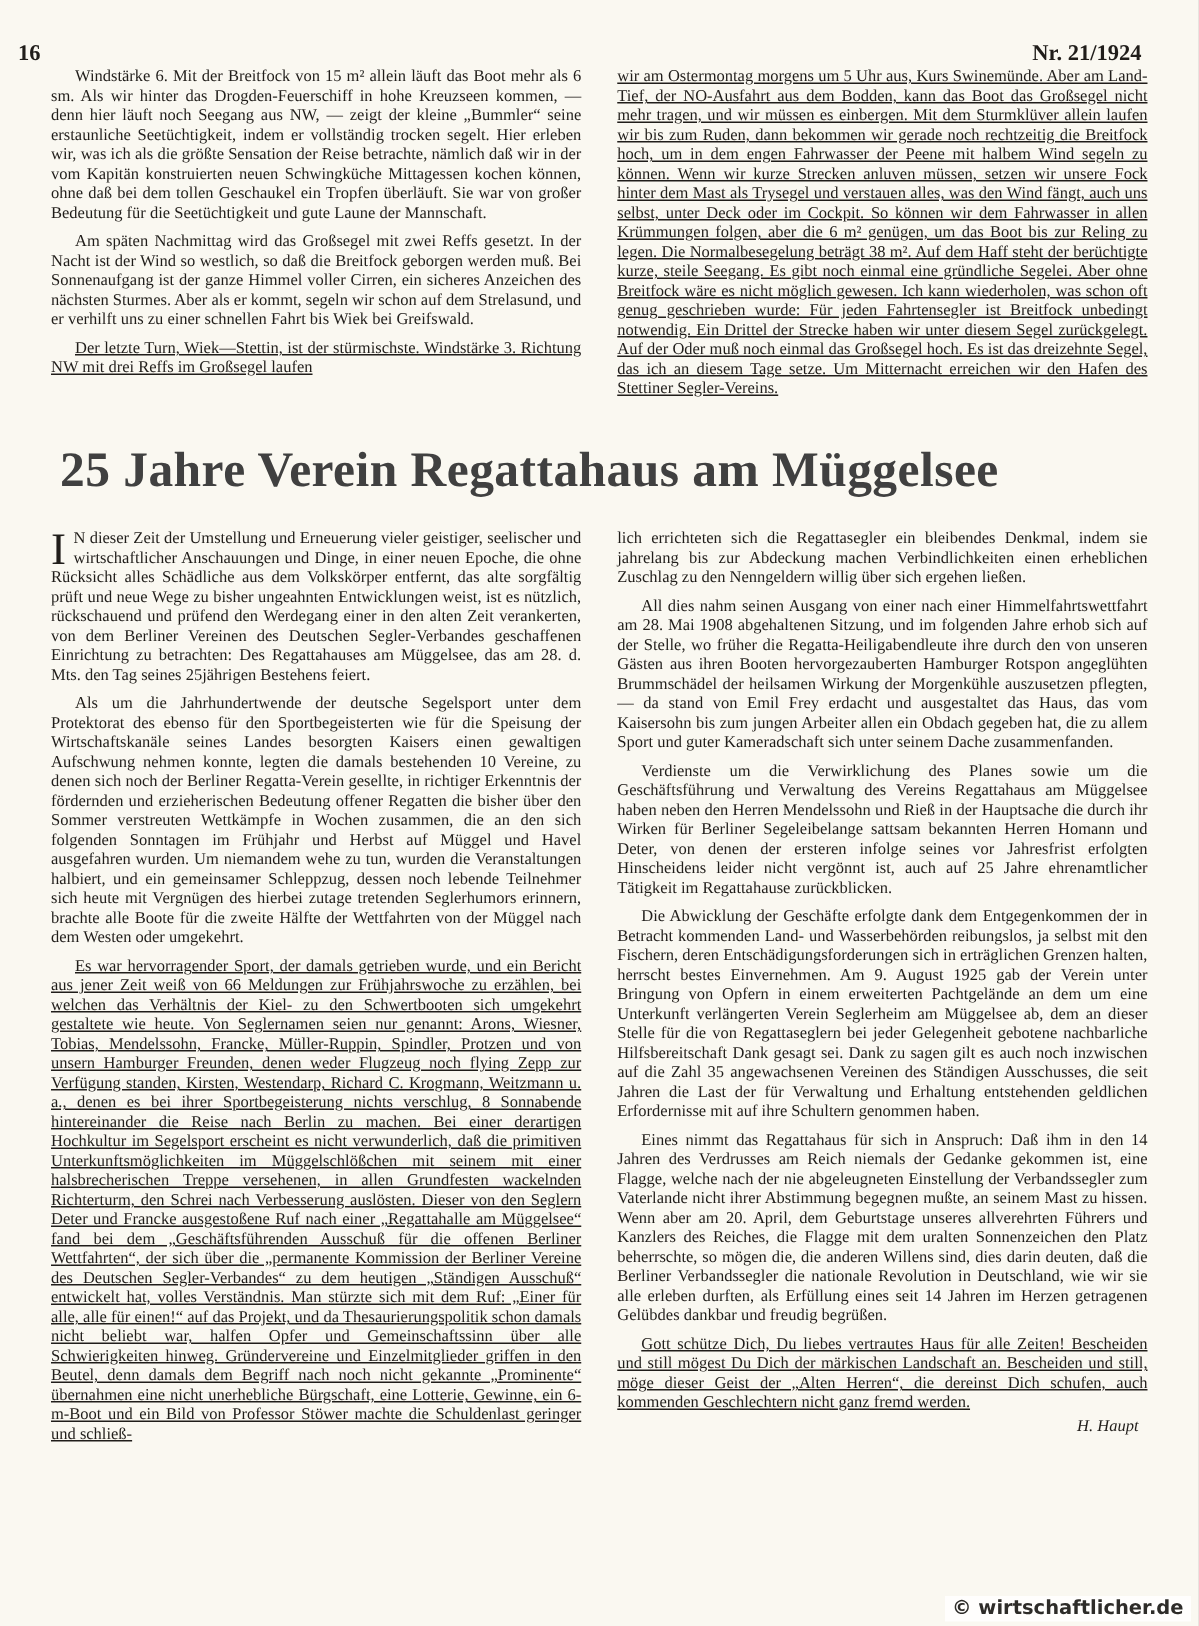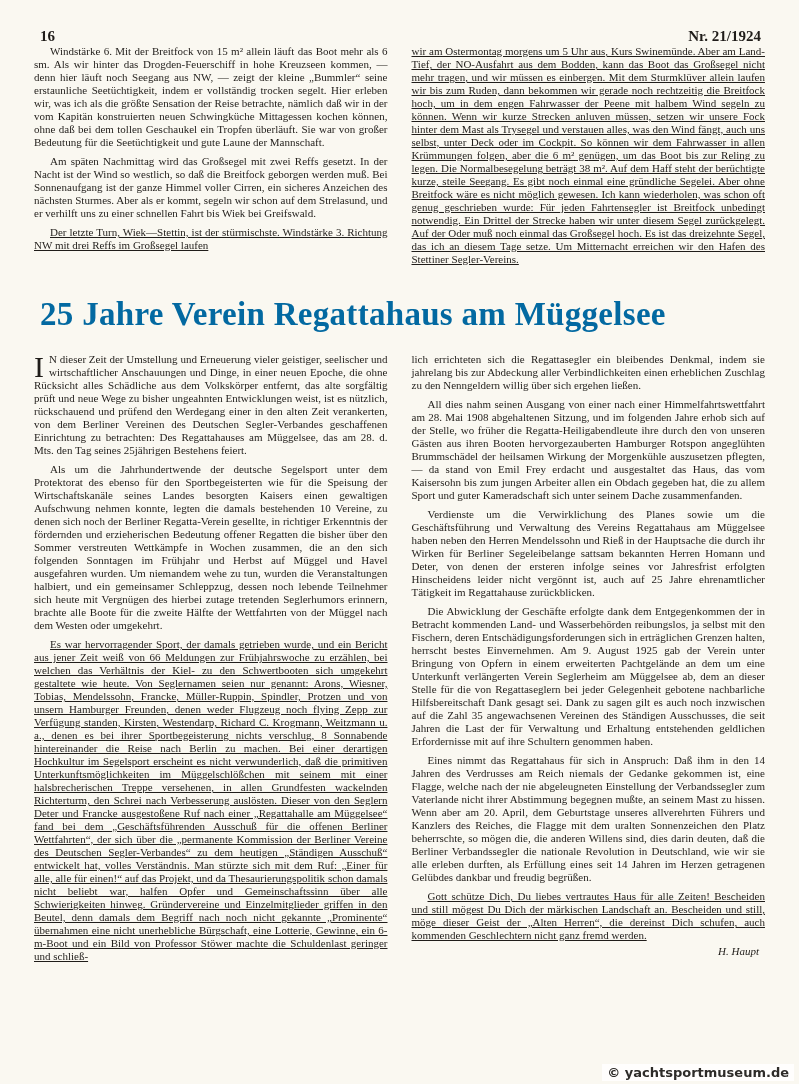--- a/index.html
+++ b/index.html
@@ -11,21 +11,21 @@
     position: relative;
     overflow: hidden;
     background: #faf8f1;
     color: #201d1a;
     font-family: "Liberation Serif", "DejaVu Serif", serif;
   }
   .header {
     display: flex;
     justify-content: space-between;
     align-items: baseline;
-    padding: 28px 38px 0 40px;
+    padding: 28px 38px 0 12px;
     font-size: 15px;
     font-weight: bold;
   }
   .columns {
     display: flex;
     gap: 24px;
     padding: 0 34px;
   }
   .top-section { }
   .main-section { margin-top: 0; }
@@ -38,21 +38,21 @@
   }
   .para { margin: 0 0 6px 0; text-indent: 16px; }
   .para:last-child { margin-bottom: 0; text-decoration: underline; }
   .no-first-indent > .para:first-child { text-indent: 0; }
   .headline {
     font-size: 33px;
     font-weight: bold;
     letter-spacing: 0.3px;
     margin: 30px 34px 20px 40px;
     white-space: nowrap;
-    color: #0369a1;
+    color: #404040;
   }
   .lead { text-indent: 0; margin-bottom: 6px; }
   .dropcap {
     float: left;
     font-size: 30px;
     line-height: 25px;
     padding: 1px 5px 0 0;
   }
   .signature {
     text-align: right;
@@ -99,26 +99,26 @@
   <div class="columns main-section">
     <div class="col">
       <p class="para lead"><span class="dropcap">I</span><span>N dieser Zeit der Umstellung und Erneuerung vieler geistiger, seelischer und wirtschaftlicher Anschauungen und Dinge, in einer neuen Epoche, die ohne Rücksicht alles Schädliche aus dem Volkskörper entfernt, das alte sorgfältig prüft und neue Wege zu bisher ungeahnten Entwicklungen weist, ist es nützlich, rückschauend und prüfend den Werdegang einer in den alten Zeit verankerten, von dem Berliner Vereinen des Deutschen Segler-Verbandes geschaffenen Einrichtung zu betrachten: Des Regattahauses am Müggelsee, das am 28. d. Mts. den Tag seines 25jährigen Bestehens feiert.</span></p>
       <div>
           <p class="para">Als um die Jahrhundertwende der deutsche Segelsport unter dem Protektorat des ebenso für den Sportbegeisterten wie für die Speisung der Wirtschaftskanäle seines Landes besorgten Kaisers einen gewaltigen Aufschwung nehmen konnte, legten die damals bestehenden 10 Vereine, zu denen sich noch der Berliner Regatta-Verein gesellte, in richtiger Erkenntnis der fördernden und erzieherischen Bedeutung offener Regatten die bisher über den Sommer verstreuten Wettkämpfe in Wochen zusammen, die an den sich folgenden Sonntagen im Frühjahr und Herbst auf Müggel und Havel ausgefahren wurden. Um niemandem wehe zu tun, wurden die Veranstaltungen halbiert, und ein gemeinsamer Schleppzug, dessen noch lebende Teilnehmer sich heute mit Vergnügen des hierbei zutage tretenden Seglerhumors erinnern, brachte alle Boote für die zweite Hälfte der Wettfahrten von der Müggel nach dem Westen oder umgekehrt.</p>
           <p class="para">Es war hervorragender Sport, der damals getrieben wurde, und ein Bericht aus jener Zeit weiß von 66 Meldungen zur Frühjahrswoche zu erzählen, bei welchen das Verhältnis der Kiel- zu den Schwertbooten sich umgekehrt gestaltete wie heute. Von Seglernamen seien nur genannt: Arons, Wiesner, Tobias, Mendelssohn, Francke, Müller-Ruppin, Spindler, Protzen und von unsern Hamburger Freunden, denen weder Flugzeug noch flying Zepp zur Verfügung standen, Kirsten, Westendarp, Richard C. Krogmann, Weitzmann u. a., denen es bei ihrer Sportbegeisterung nichts verschlug, 8 Sonnabende hintereinander die Reise nach Berlin zu machen. Bei einer derartigen Hochkultur im Segelsport erscheint es nicht verwunderlich, daß die primitiven Unterkunftsmöglichkeiten im Müggelschlößchen mit seinem mit einer halsbrecherischen Treppe versehenen, in allen Grundfesten wackelnden Richterturm, den Schrei nach Verbesserung auslösten. Dieser von den Seglern Deter und Francke ausgestoßene Ruf nach einer „Regattahalle am Müggelsee“ fand bei dem „Geschäftsführenden Ausschuß für die offenen Berliner Wettfahrten“, der sich über die „permanente Kommission der Berliner Vereine des Deutschen Segler-Verbandes“ zu dem heutigen „Ständigen Ausschuß“ entwickelt hat, volles Verständnis. Man stürzte sich mit dem Ruf: „Einer für alle, alle für einen!“ auf das Projekt, und da Thesaurierungspolitik schon damals nicht beliebt war, halfen Opfer und Gemeinschaftssinn über alle Schwierigkeiten hinweg. Gründervereine und Einzelmitglieder griffen in den Beutel, denn damals dem Begriff nach noch nicht gekannte „Prominente“ übernahmen eine nicht unerhebliche Bürgschaft, eine Lotterie, Gewinne, ein 6-m-Boot und ein Bild von Professor Stöwer machte die Schuldenlast geringer und schließ-</p>
         </div>
     </div>
     <div class="col no-first-indent">
       <div class="no-first-indent">
-          <p class="para">lich errichteten sich die Regattasegler ein bleibendes Denkmal, indem sie jahrelang bis zur Abdeckung aller Verbindlichkeiten einen erheblichen Zuschlag zu den Nenngeldern willig über sich ergehen ließen.</p>
+          <p class="para">lich errichteten sich die Regattasegler ein bleibendes Denkmal, indem sie jahrelang bis zur Abdeckung machen Verbindlichkeiten einen erheblichen Zuschlag zu den Nenngeldern willig über sich ergehen ließen.</p>
           <p class="para">All dies nahm seinen Ausgang von einer nach einer Himmelfahrtswettfahrt am 28. Mai 1908 abgehaltenen Sitzung, und im folgenden Jahre erhob sich auf der Stelle, wo früher die Regatta-Heiligabendleute ihre durch den von unseren Gästen aus ihren Booten hervorgezauberten Hamburger Rotspon angeglühten Brummschädel der heilsamen Wirkung der Morgenkühle auszusetzen pflegten, — da stand von Emil Frey erdacht und ausgestaltet das Haus, das vom Kaisersohn bis zum jungen Arbeiter allen ein Obdach gegeben hat, die zu allem Sport und guter Kameradschaft sich unter seinem Dache zusammenfanden.</p>
           <p class="para">Verdienste um die Verwirklichung des Planes sowie um die Geschäftsführung und Verwaltung des Vereins Regattahaus am Müggelsee haben neben den Herren Mendelssohn und Rieß in der Hauptsache die durch ihr Wirken für Berliner Segeleibelange sattsam bekannten Herren Homann und Deter, von denen der ersteren infolge seines vor Jahresfrist erfolgten Hinscheidens leider nicht vergönnt ist, auch auf 25 Jahre ehrenamtlicher Tätigkeit im Regattahause zurückblicken.</p>
           <p class="para">Die Abwicklung der Geschäfte erfolgte dank dem Entgegenkommen der in Betracht kommenden Land- und Wasserbehörden reibungslos, ja selbst mit den Fischern, deren Entschädigungsforderungen sich in erträglichen Grenzen halten, herrscht bestes Einvernehmen. Am 9. August 1925 gab der Verein unter Bringung von Opfern in einem erweiterten Pachtgelände an dem um eine Unterkunft verlängerten Verein Seglerheim am Müggelsee ab, dem an dieser Stelle für die von Regattaseglern bei jeder Gelegenheit gebotene nachbarliche Hilfsbereitschaft Dank gesagt sei. Dank zu sagen gilt es auch noch inzwischen auf die Zahl 35 angewachsenen Vereinen des Ständigen Ausschusses, die seit Jahren die Last der für Verwaltung und Erhaltung entstehenden geldlichen Erfordernisse mit auf ihre Schultern genommen haben.</p>
           <p class="para">Eines nimmt das Regattahaus für sich in Anspruch: Daß ihm in den 14 Jahren des Verdrusses am Reich niemals der Gedanke gekommen ist, eine Flagge, welche nach der nie abgeleugneten Einstellung der Verbandssegler zum Vaterlande nicht ihrer Abstimmung begegnen mußte, an seinem Mast zu hissen. Wenn aber am 20. April, dem Geburtstage unseres allverehrten Führers und Kanzlers des Reiches, die Flagge mit dem uralten Sonnenzeichen den Platz beherrschte, so mögen die, die anderen Willens sind, dies darin deuten, daß die Berliner Verbandssegler die nationale Revolution in Deutschland, wie wir sie alle erleben durften, als Erfüllung eines seit 14 Jahren im Herzen getragenen Gelübdes dankbar und freudig begrüßen.</p>
           <p class="para">Gott schütze Dich, Du liebes vertrautes Haus für alle Zeiten! Bescheiden und still mögest Du Dich der märkischen Landschaft an. Bescheiden und still, möge dieser Geist der „Alten Herren“, die dereinst Dich schufen, auch kommenden Geschlechtern nicht ganz fremd werden.</p>
         </div>
       <div class="signature">H. Haupt</div>
     </div>
   </div>
 
-  <div class="watermark">© yachtsportmuseum.de</div>
+  <div class="watermark">© wirtschaftlicher.de</div>
 
 </div>
 
 </body></html>

